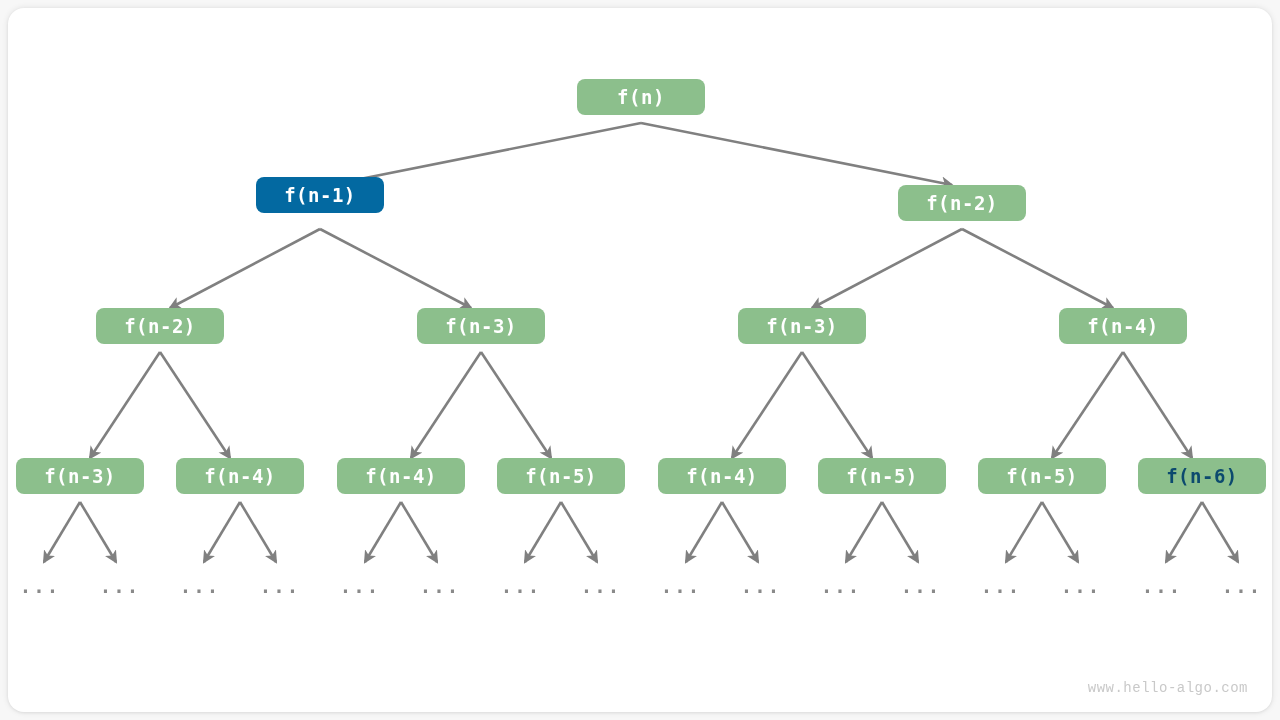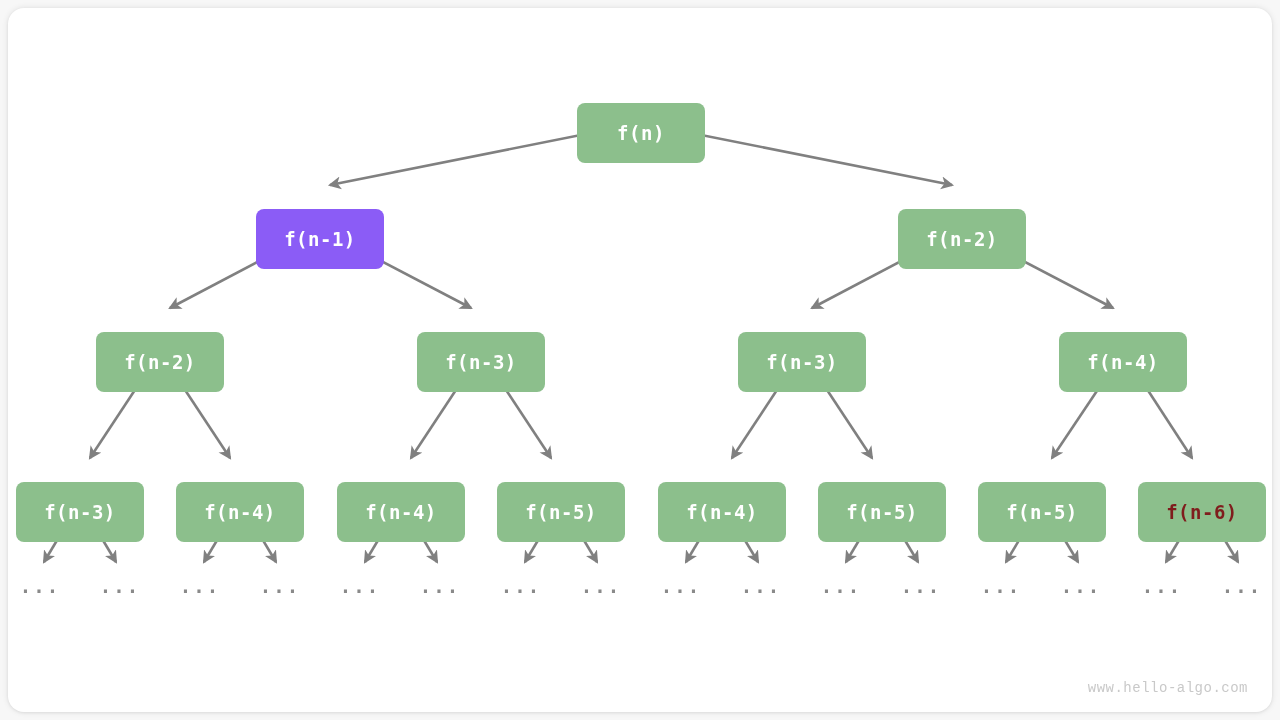--- a/index.html
+++ b/index.html
@@ -37,23 +37,22 @@
     background: #8cbf8c;
     border-radius: 8px;
     color: #ffffff;
     display: flex;
     align-items: center;
     justify-content: center;
     font-size: 19px;
     font-weight: bold;
     letter-spacing: 0.5px;
     box-sizing: border-box;
-    height: 60px;
+    height: 36px;
     white-space: nowrap;
-    margin-top: 24px;
   }
   .ellipsis {
     position: absolute;
     color: #8a8a8a;
     font-size: 19px;
     font-weight: bold;
     letter-spacing: 2px;
     transform: translate(-50%, -50%);
     white-space: nowrap;
   }
@@ -109,34 +108,34 @@
         <line x1="882" y1="502" x2="918" y2="562" stroke="#808080" stroke-width="2.6" marker-end="url(#arrowhead)"></line>
         <line x1="1042" y1="502" x2="1006" y2="562" stroke="#808080" stroke-width="2.6" marker-end="url(#arrowhead)"></line>
         <line x1="1042" y1="502" x2="1078" y2="562" stroke="#808080" stroke-width="2.6" marker-end="url(#arrowhead)"></line>
         <line x1="1202" y1="502" x2="1166" y2="562" stroke="#808080" stroke-width="2.6" marker-end="url(#arrowhead)"></line>
         <line x1="1202" y1="502" x2="1238" y2="562" stroke="#808080" stroke-width="2.6" marker-end="url(#arrowhead)"></line>
       </g>
   </svg>
 
   <div id="node-layer">
       <div class="node" style="left: 577px; top: 79px; width: 128px; background: rgb(140, 191, 140); color: rgb(255, 255, 255);">f(n)</div>
-      <div class="node" style="left: 256px; top: 185px; width: 128px; background: #8b5cf6; color: rgb(255, 255, 255);">f(n-1)</div>
+      <div class="node" style="left: 256px; top: 177px; width: 128px; background: #0369a1; color: rgb(255, 255, 255);">f(n-1)</div>
       <div class="node" style="left: 898px; top: 185px; width: 128px; background: rgb(140, 191, 140); color: rgb(255, 255, 255);">f(n-2)</div>
       <div class="node" style="left: 96px; top: 308px; width: 128px; background: rgb(140, 191, 140); color: rgb(255, 255, 255);">f(n-2)</div>
       <div class="node" style="left: 417px; top: 308px; width: 128px; background: rgb(140, 191, 140); color: rgb(255, 255, 255);">f(n-3)</div>
       <div class="node" style="left: 738px; top: 308px; width: 128px; background: rgb(140, 191, 140); color: rgb(255, 255, 255);">f(n-3)</div>
       <div class="node" style="left: 1059px; top: 308px; width: 128px; background: rgb(140, 191, 140); color: rgb(255, 255, 255);">f(n-4)</div>
       <div class="node" style="left: 16px; top: 458px; width: 128px; background: rgb(140, 191, 140); color: rgb(255, 255, 255);">f(n-3)</div>
       <div class="node" style="left: 176px; top: 458px; width: 128px; background: rgb(140, 191, 140); color: rgb(255, 255, 255);">f(n-4)</div>
       <div class="node" style="left: 337px; top: 458px; width: 128px; background: rgb(140, 191, 140); color: rgb(255, 255, 255);">f(n-4)</div>
       <div class="node" style="left: 497px; top: 458px; width: 128px; background: rgb(140, 191, 140); color: rgb(255, 255, 255);">f(n-5)</div>
       <div class="node" style="left: 658px; top: 458px; width: 128px; background: rgb(140, 191, 140); color: rgb(255, 255, 255);">f(n-4)</div>
       <div class="node" style="left: 818px; top: 458px; width: 128px; background: rgb(140, 191, 140); color: rgb(255, 255, 255);">f(n-5)</div>
       <div class="node" style="left: 978px; top: 458px; width: 128px; background: rgb(140, 191, 140); color: rgb(255, 255, 255);">f(n-5)</div>
-      <div class="node" style="left: 1138px; top: 458px; width: 128px; background: rgb(140, 191, 140); color: #7f1d1d;">f(n-6)</div>
+      <div class="node" style="left: 1138px; top: 458px; width: 128px; background: rgb(140, 191, 140); color: #0c4a6e;">f(n-6)</div>
     </div>
   <div id="ellipsis-layer">
       <div class="ellipsis" style="left: 40px; top: 586px; color: rgb(138, 138, 138);">...</div>
       <div class="ellipsis" style="left: 120px; top: 586px; color: rgb(138, 138, 138);">...</div>
       <div class="ellipsis" style="left: 200px; top: 586px; color: rgb(138, 138, 138);">...</div>
       <div class="ellipsis" style="left: 280px; top: 586px; color: rgb(138, 138, 138);">...</div>
       <div class="ellipsis" style="left: 360px; top: 586px; color: rgb(138, 138, 138);">...</div>
       <div class="ellipsis" style="left: 440px; top: 586px; color: rgb(138, 138, 138);">...</div>
       <div class="ellipsis" style="left: 521px; top: 586px; color: rgb(138, 138, 138);">...</div>
       <div class="ellipsis" style="left: 601px; top: 586px; color: rgb(138, 138, 138);">...</div>

